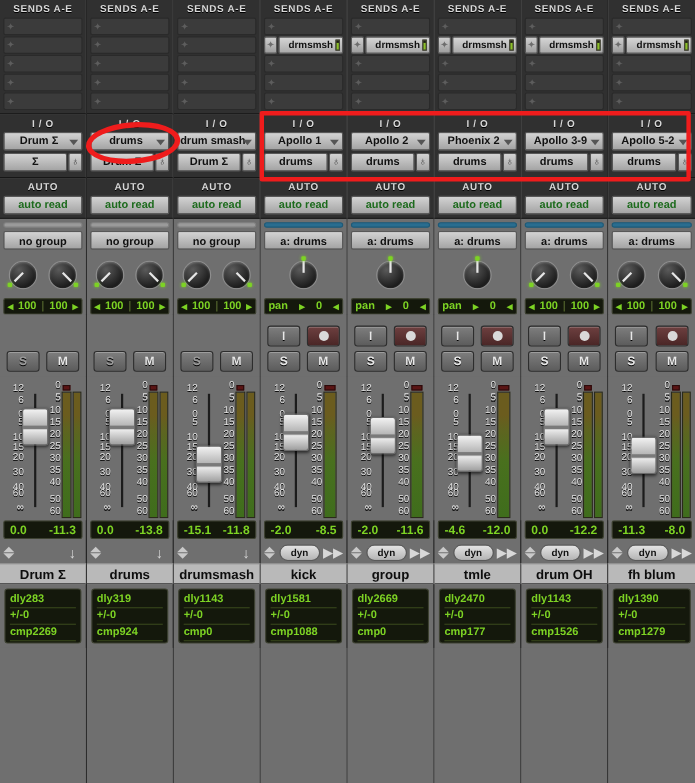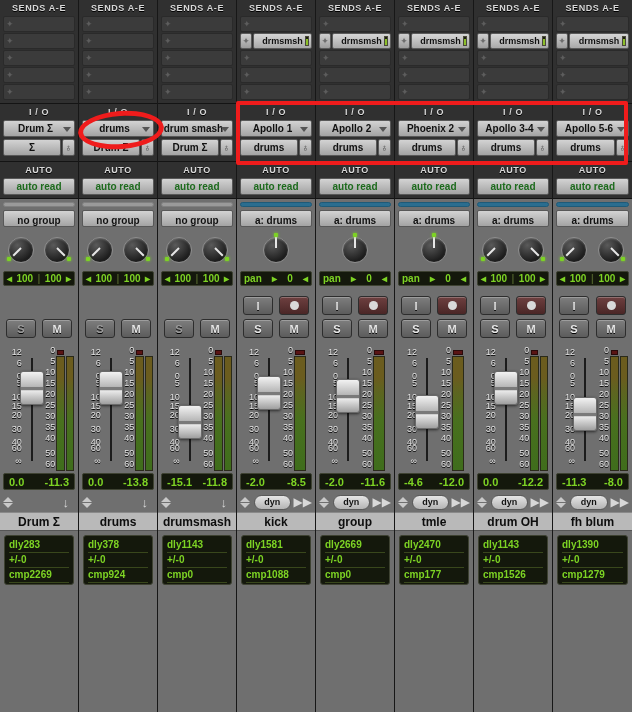--- a/index.html
+++ b/index.html
@@ -543,21 +543,21 @@
         <div class="updown">
           <i class="u"></i>
           <i class="d"></i>
         </div>
         <div class="downarrow">↓</div>
       </div>
       <div class="namebar">drums</div>
       <div class="comments">
         <div class="crow">
           <span>dly</span>
-          <span>378</span>
+          <span>319</span>
         </div>
         <div class="crow">
           <span>+/-</span>
           <span>0</span>
         </div>
         <div class="crow">
           <span>cmp</span>
           <span>924</span>
         </div>
       </div>
@@ -1209,21 +1209,21 @@
         <div class="send-row">
           <div class="send-empty">
             <span class="arrowglyph">✦</span>
           </div>
         </div>
       </div>
       <div class="io">
         <div class="sec-title">I / O</div>
         <div class="selrow">
           <div class="sel">
-            <span>Apollo 3-4</span>
+            <span>Apollo 3-9</span>
             <span class="tri"></span>
           </div>
         </div>
         <div class="selrow">
           <div class="sel nodrop">
             <span>drums</span>
           </div>
           <div class="sel-sm">♁</div>
         </div>
       </div>
@@ -1371,21 +1371,21 @@
         <div class="send-row">
           <div class="send-empty">
             <span class="arrowglyph">✦</span>
           </div>
         </div>
       </div>
       <div class="io">
         <div class="sec-title">I / O</div>
         <div class="selrow">
           <div class="sel">
-            <span>Apollo 5-6</span>
+            <span>Apollo 5-2</span>
             <span class="tri"></span>
           </div>
         </div>
         <div class="selrow">
           <div class="sel nodrop">
             <span>drums</span>
           </div>
           <div class="sel-sm">♁</div>
         </div>
       </div>

